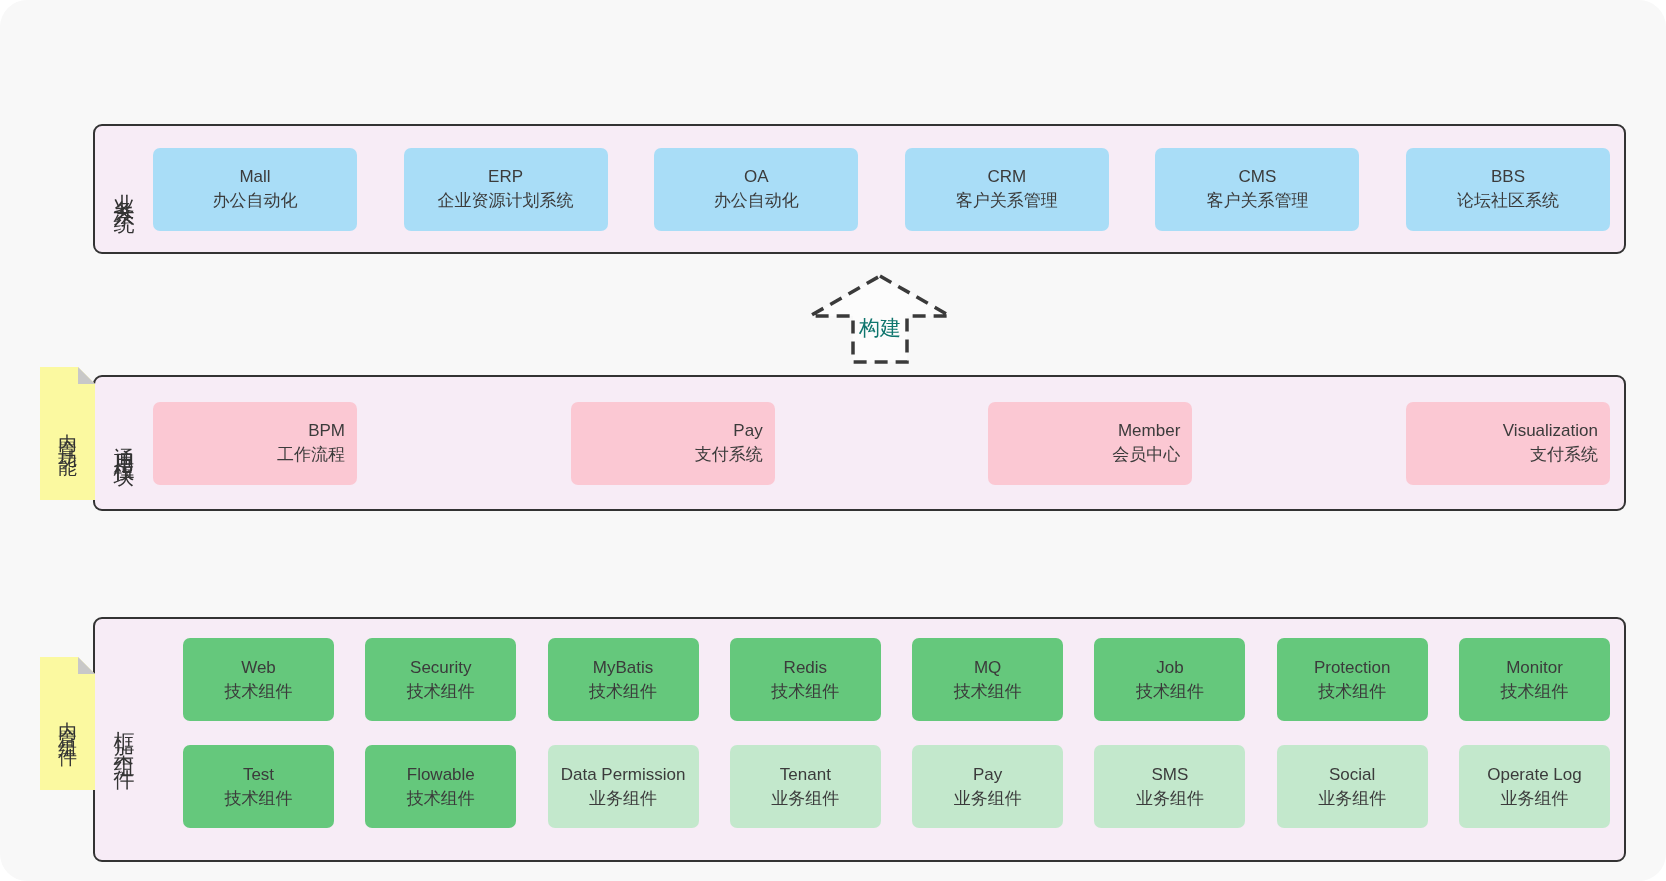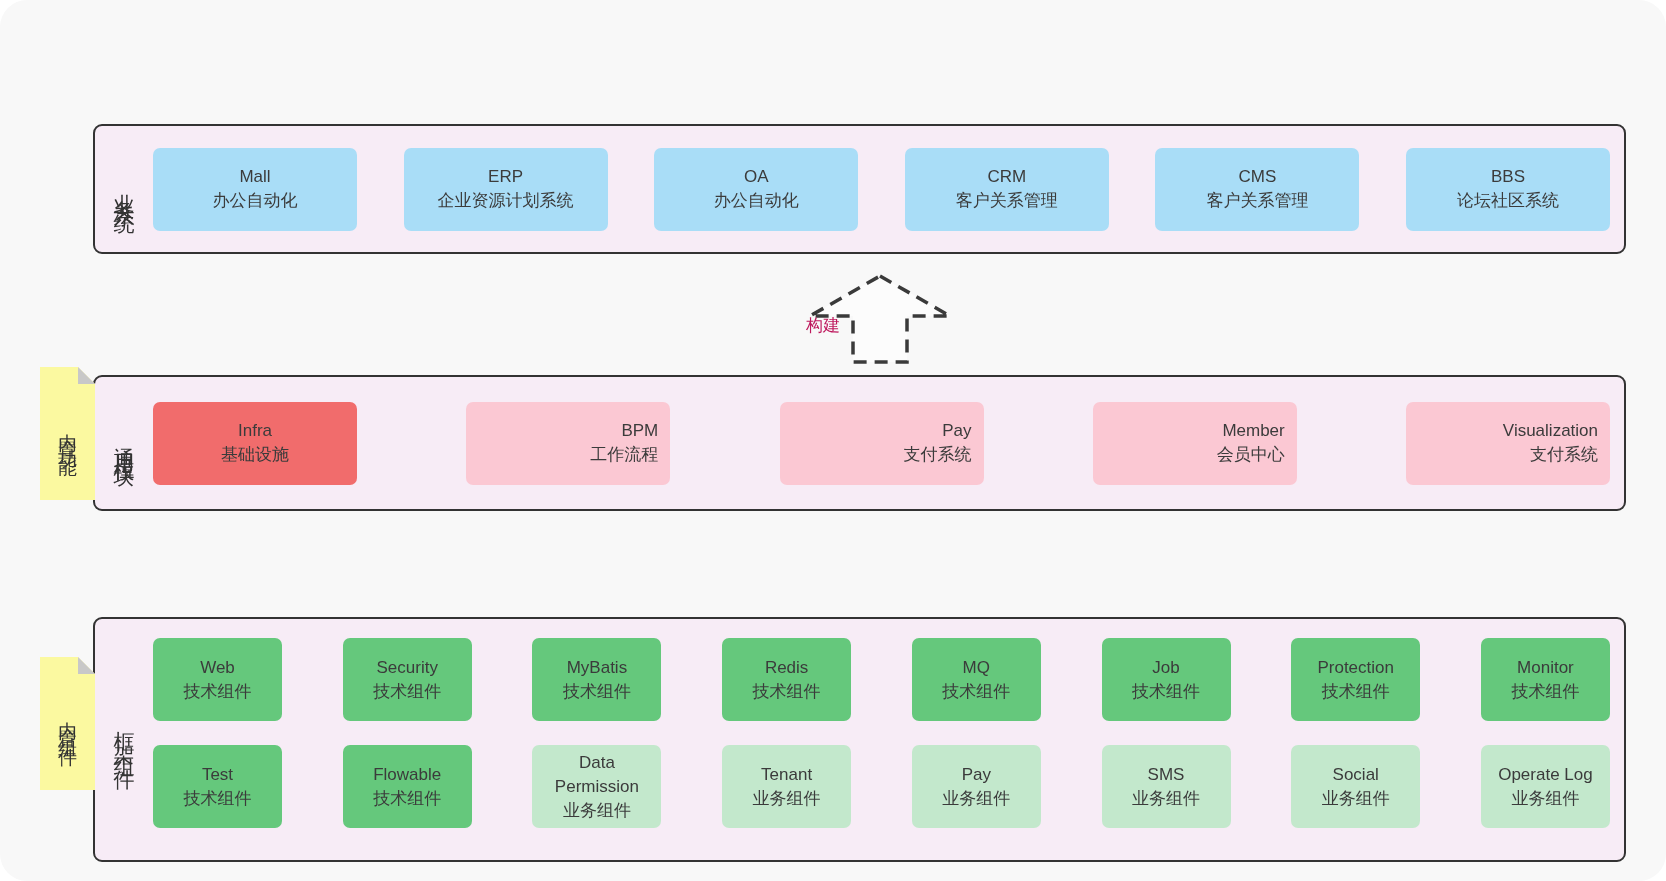--- a/index.html
+++ b/index.html
@@ -15,31 +15,31 @@
   .layer-components .layer-label{letter-spacing:13px;}
   .boxes{flex:1;display:flex;align-items:center;justify-content:space-between;padding-right:14px;}
   .rows{flex:1;display:flex;flex-direction:column;justify-content:flex-start;gap:24px;padding:19px 14px 0 0;}
   .row{display:flex;justify-content:space-between;}
 
   
   .box{box-sizing:border-box;height:83px;border-radius:7px;display:flex;flex-direction:column;
     align-items:center;justify-content:center;text-align:center;font-size:17px;line-height:24px;padding:0 12px;}
   .box .t,.box .s{width:100%;}
   .box-wide{width:204px;}
-  .box-sm{width:129px;}
+  .box-sm{width:151px;margin-left:30px;}
   .blue{background:var(--blue,#a9ddf7);}
   .red{background:var(--red,#f16c6c);}
   .pink{background:var(--pink,#fbc8d3);text-align:right;}
   .green-dark{background:var(--green-dark,#65c87c);}
   .green-light{background:var(--green-light,#c3e8cc);}
 
   
   .arrow{position:absolute;width:148px;height:94px;}
   .arrow svg{position:absolute;left:0;top:0;}
-  .arrow-label{position:absolute;left:0;top:42px;width:100%;text-align:left;font-size:17px;color:#be185d;}
+  .arrow-label{position:absolute;left:0;top:42px;width:100%;text-align:center;font-size:21px;color:#0f766e;}
 
   
   .note{position:absolute;left:-55px;width:55px;height:133px;background:var(--note-yellow,#fbf9a0);
     clip-path:polygon(0 0,calc(100% - 17px) 0,100% 17px,100% 100%,0 100%);
     display:flex;align-items:center;justify-content:center;
     writing-mode:vertical-rl;text-orientation:upright;font-size:19px;letter-spacing:8px;color:#333;}
   .note .fold{position:absolute;top:0;right:0;width:17px;height:17px;background:var(--note-fold,#c8c8c8);}
 </style>
 </head>
 <body>
@@ -83,24 +83,20 @@
     <span class="arrow-label">构建</span>
   </div>
 
   <section class="layer layer-modules" style="top:375px;height:136px;">
     <div class="note" style="top:-10px;">
       <span>内置功能</span>
       <i class="fold"></i>
     </div>
     <div class="layer-label">通用模块</div>
     <div class="boxes">
-      <div class="box box-wide red">
-        <div class="t">Infra</div>
-        <div class="s">基础设施</div>
-      </div>
       <div class="box box-wide pink">
         <div class="t">BPM</div>
         <div class="s">工作流程</div>
       </div>
       <div class="box box-wide pink">
         <div class="t">Pay</div>
         <div class="s">支付系统</div>
       </div>
       <div class="box box-wide pink">
         <div class="t">Member</div>

